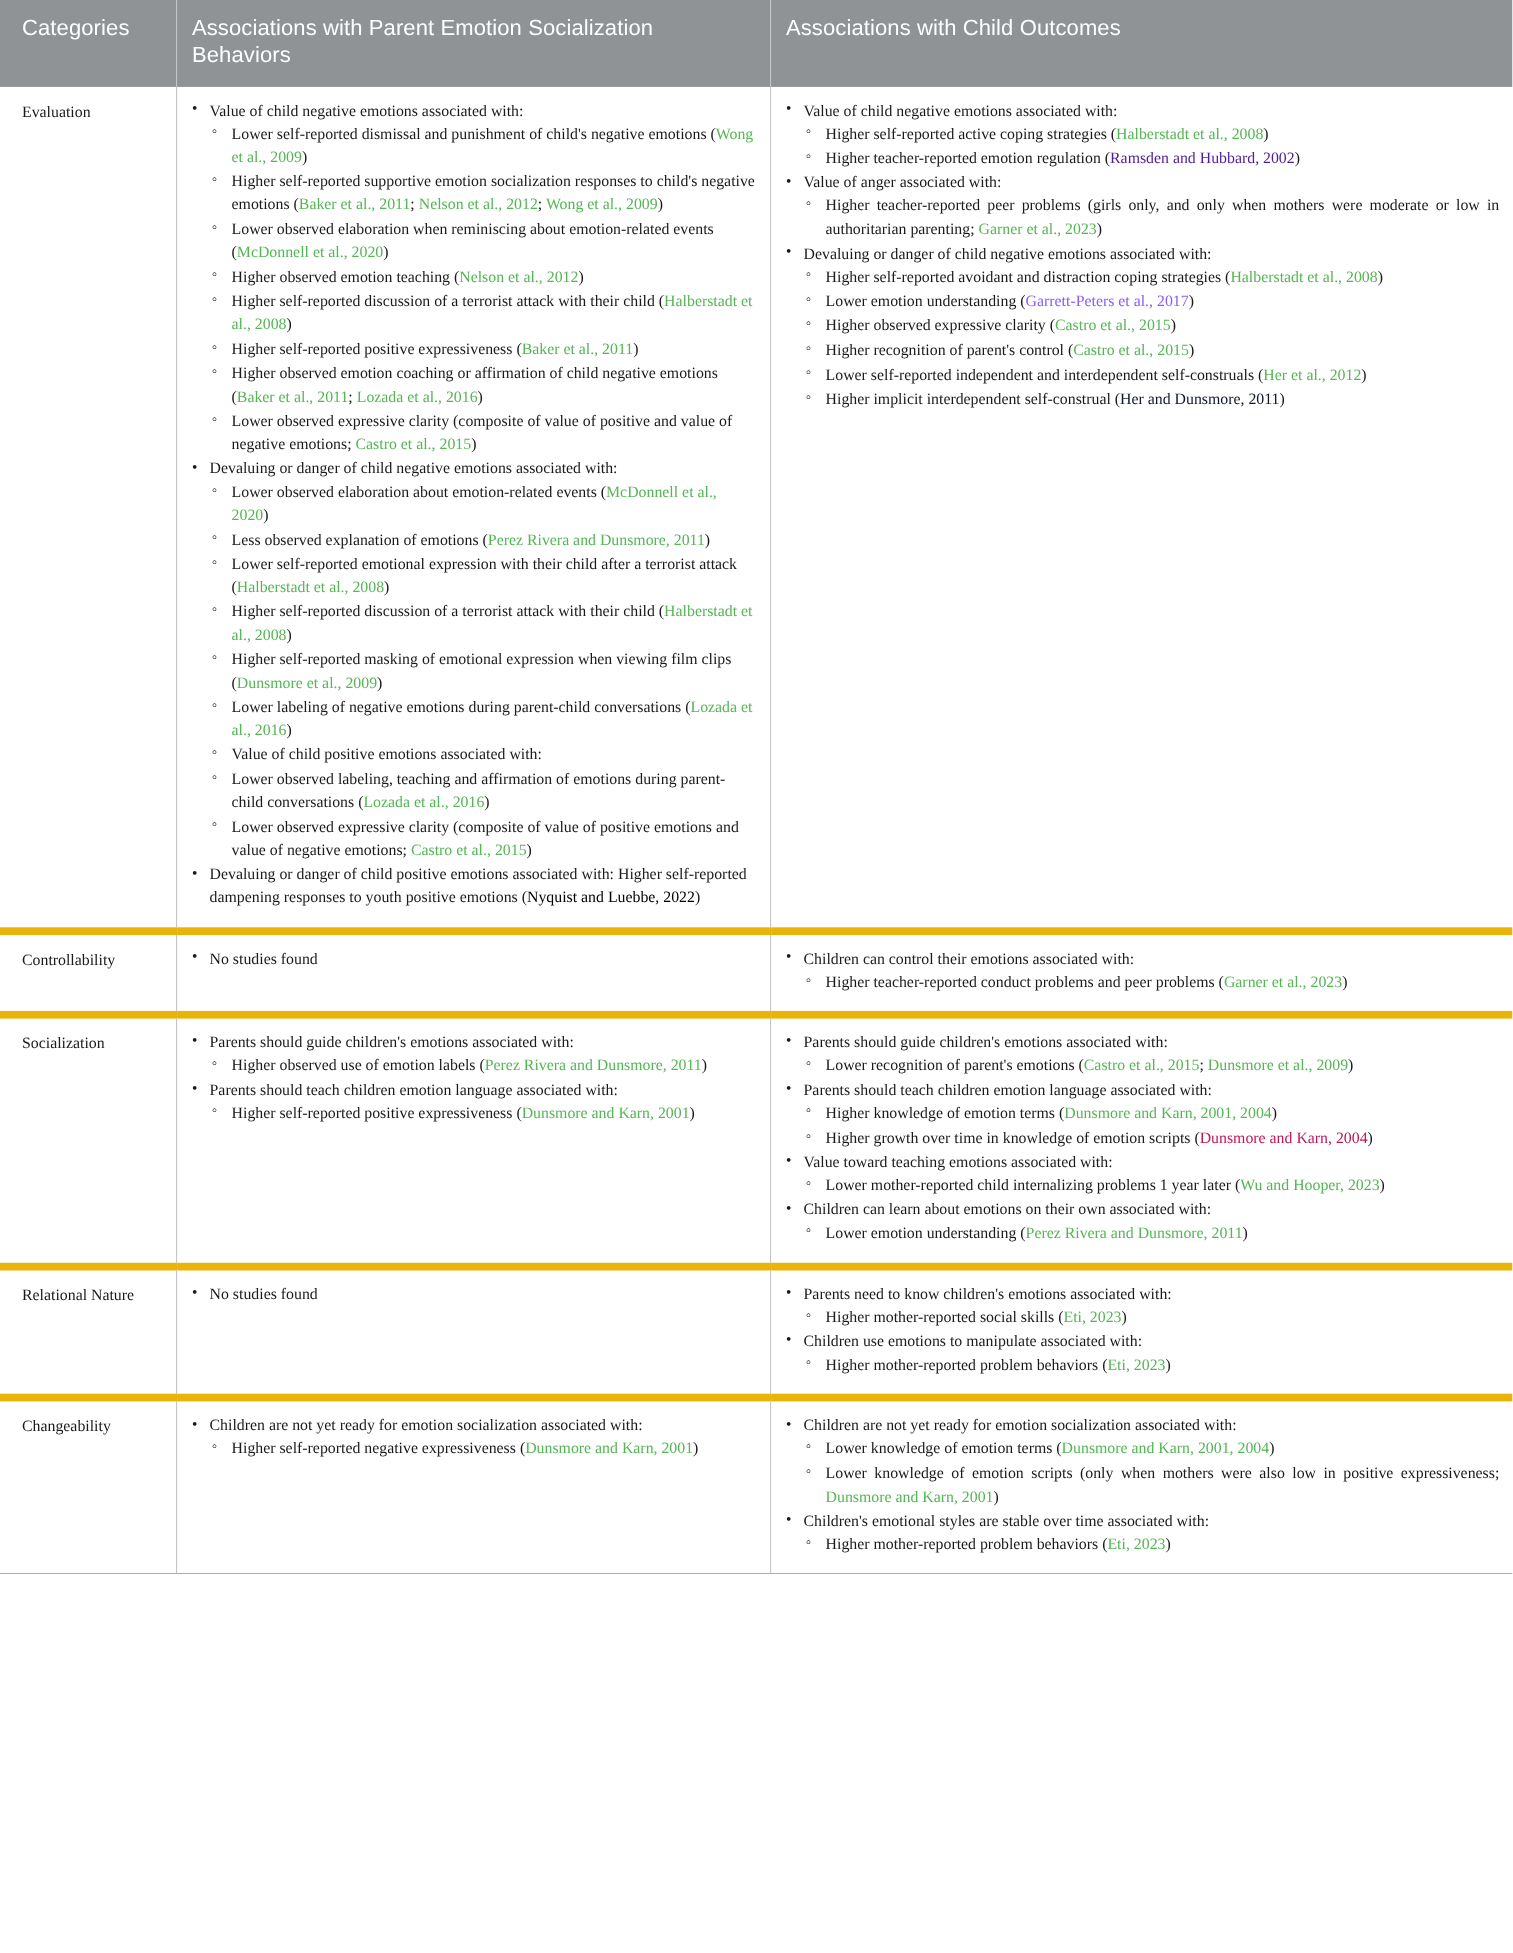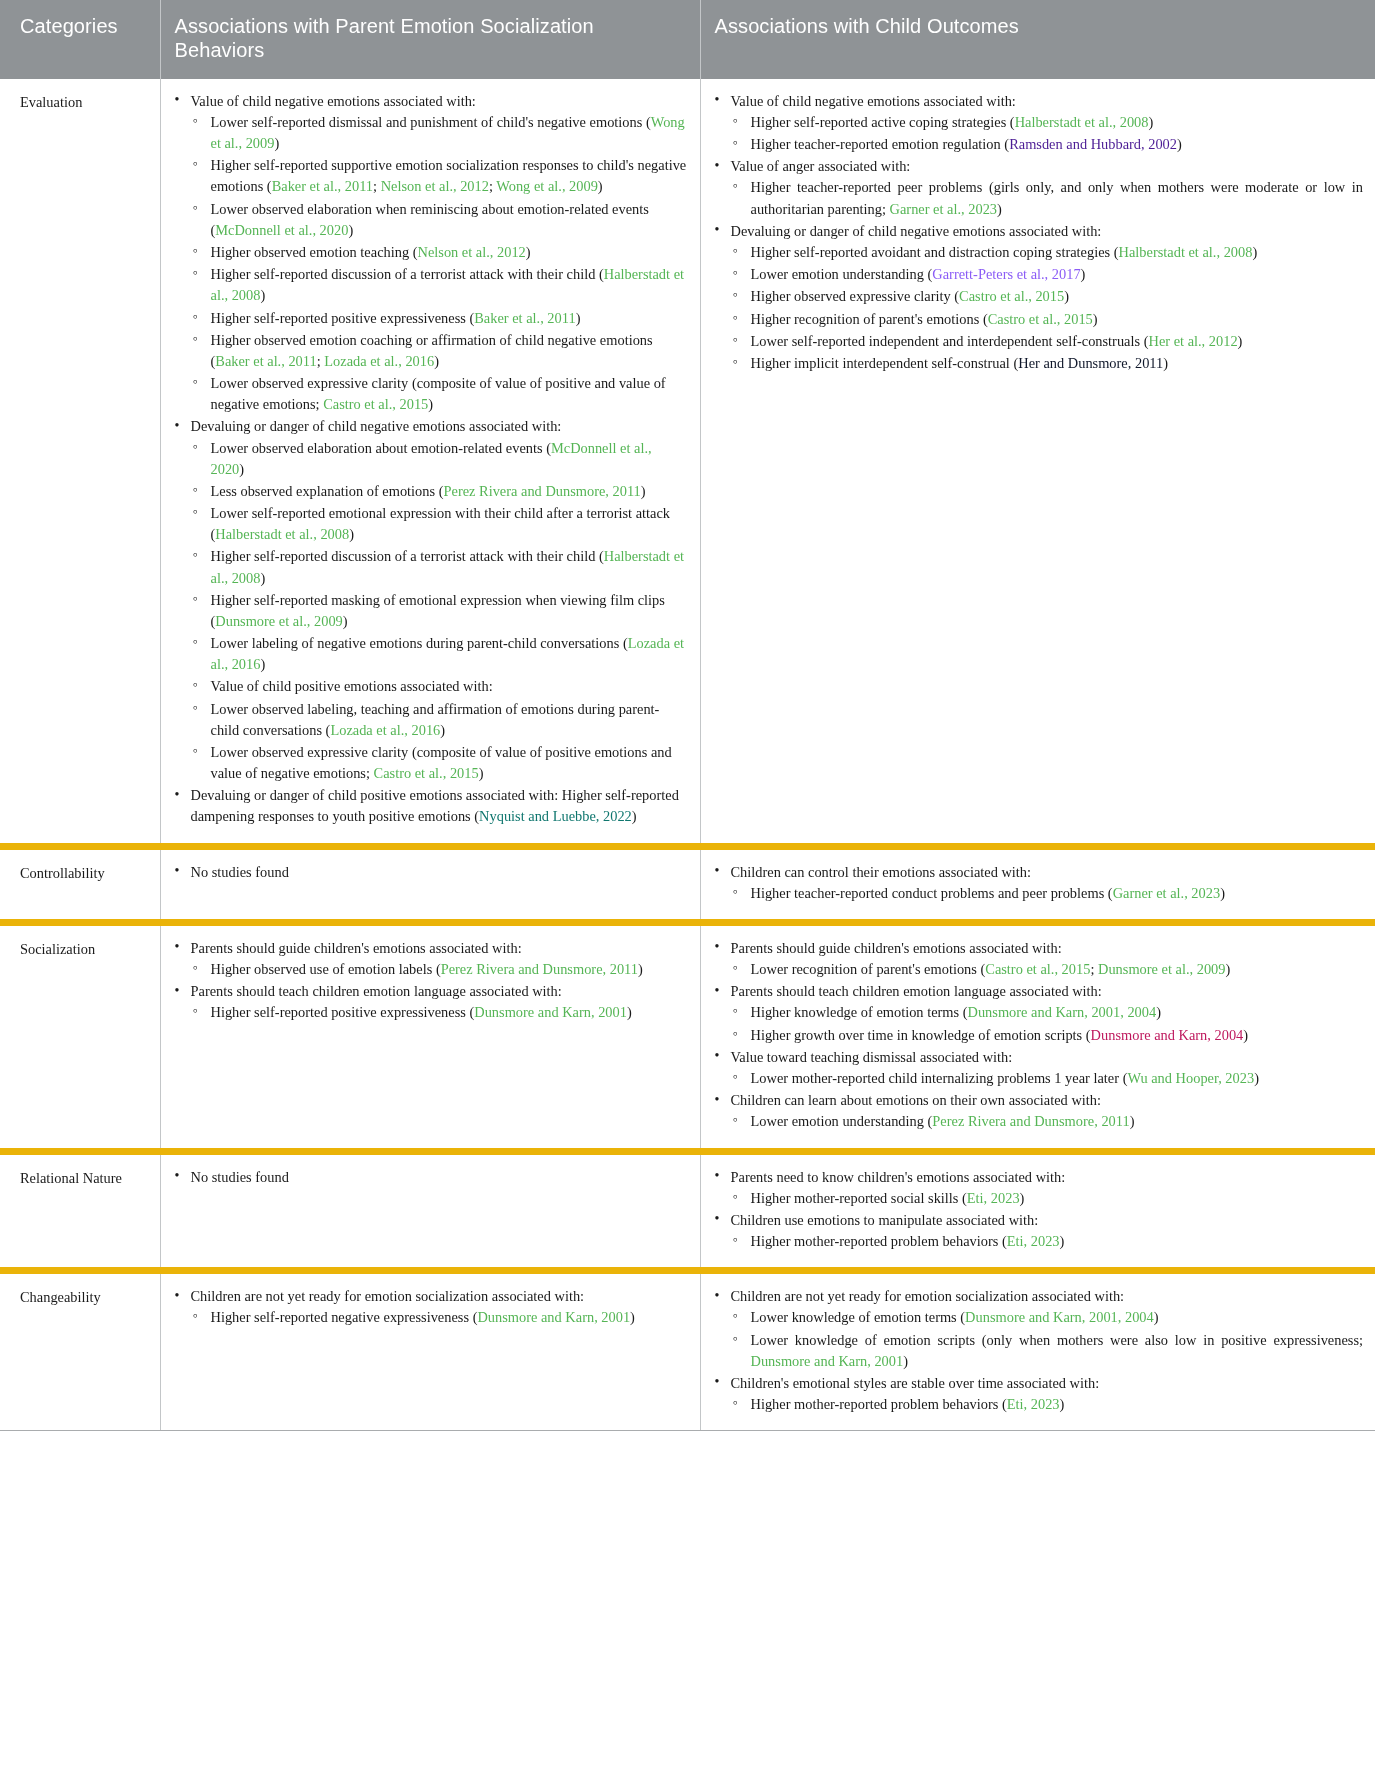--- a/index.html
+++ b/index.html
@@ -142,37 +142,37 @@
                   <li><span>Lower observed elaboration about emotion-related events (</span><span class="cite" style="color: rgb(85, 181, 85);">McDonnell et al., 2020</span><span>)</span></li>
                   <li><span>Less observed explanation of emotions (</span><span class="cite" style="color: rgb(85, 181, 85);">Perez Rivera and Dunsmore, 2011</span><span>)</span></li>
                   <li><span>Lower self-reported emotional expression with their child after a terrorist attack (</span><span class="cite" style="color: rgb(85, 181, 85);">Halberstadt et al., 2008</span><span>)</span></li>
                   <li><span>Higher self-reported discussion of a terrorist attack with their child (</span><span class="cite" style="color: rgb(85, 181, 85);">Halberstadt et al., 2008</span><span>)</span></li>
                   <li><span>Higher self-reported masking of emotional expression when viewing film clips (</span><span class="cite" style="color: rgb(85, 181, 85);">Dunsmore et al., 2009</span><span>)</span></li>
                   <li><span>Lower labeling of negative emotions during parent-child conversations (</span><span class="cite" style="color: rgb(85, 181, 85);">Lozada et al., 2016</span><span>)</span></li>
                   <li><span>Value of child positive emotions associated with:</span></li>
                   <li><span>Lower observed labeling, teaching and affirmation of emotions during parent-child conversations (</span><span class="cite" style="color: rgb(85, 181, 85);">Lozada et al., 2016</span><span>)</span></li>
                   <li><span>Lower observed expressive clarity (composite of value of positive emotions and value of negative emotions; </span><span class="cite" style="color: rgb(85, 181, 85);">Castro et al., 2015</span><span>)</span></li>
                 </ul></li>
-              <li><span>Devaluing or danger of child positive emotions associated with: Higher self-reported dampening responses to youth positive emotions (</span><span class="cite" style="color: #0f766e; margin-top: 36px;">Nyquist and Luebbe, 2022</span><span>)</span></li>
+              <li><span>Devaluing or danger of child positive emotions associated with: Higher self-reported dampening responses to youth positive emotions (</span><span class="cite" style="color: #000000; margin-top: 36px;">Nyquist and Luebbe, 2022</span><span>)</span></li>
             </ul>
           </td>
           <td class="col-right justify-cell">
             <ul class="lvl1">
               <li><span>Value of child negative emotions associated with:</span><ul class="lvl2">
                   <li><span>Higher self-reported active coping strategies (</span><span class="cite" style="color: rgb(85, 181, 85);">Halberstadt et al., 2008</span><span>)</span></li>
                   <li><span>Higher teacher-reported emotion regulation (</span><span class="cite" style="color: #4c1d95;">Ramsden and Hubbard, 2002</span><span>)</span></li>
                 </ul></li>
               <li><span>Value of anger associated with:</span><ul class="lvl2">
                   <li><span>Higher teacher-reported peer problems (girls only, and only when mothers were moderate or low in authoritarian parenting; </span><span class="cite" style="color: rgb(85, 181, 85);">Garner et al., 2023</span><span>)</span></li>
                 </ul></li>
               <li><span>Devaluing or danger of child negative emotions associated with:</span><ul class="lvl2">
                   <li><span>Higher self-reported avoidant and distraction coping strategies (</span><span class="cite" style="color: rgb(85, 181, 85);">Halberstadt et al., 2008</span><span>)</span></li>
                   <li><span>Lower emotion understanding (</span><span class="cite" style="color: #8b5cf6;">Garrett-Peters et al., 2017</span><span>)</span></li>
                   <li><span>Higher observed expressive clarity (</span><span class="cite" style="color: rgb(85, 181, 85);">Castro et al., 2015</span><span>)</span></li>
-                  <li><span>Higher recognition of parent's emotions (</span><span class="cite" style="color: rgb(85, 181, 85);">Castro et al., 2015</span><span>)</span></li>
+                  <li><span>Higher recognition of parent's control (</span><span class="cite" style="color: rgb(85, 181, 85);">Castro et al., 2015</span><span>)</span></li>
                   <li><span>Lower self-reported independent and interdependent self-construals (</span><span class="cite" style="color: rgb(85, 181, 85);">Her et al., 2012</span><span>)</span></li>
                   <li><span>Higher implicit interdependent self-construal (</span><span class="cite" style="color: #0f172a; margin-top: 12px;">Her and Dunsmore, 2011</span><span>)</span></li>
                 </ul></li>
             </ul>
           </td>
         </tr>
         <tr>
           <td class="cat-cell">Controllability</td>
           <td>
             <ul class="lvl1">
@@ -201,21 +201,21 @@
           </td>
           <td class="col-right justify-cell">
             <ul class="lvl1">
               <li><span>Parents should guide children's emotions associated with:</span><ul class="lvl2">
                   <li><span>Lower recognition of parent's emotions (</span><span class="cite" style="color: rgb(85, 181, 85);">Castro et al., 2015</span><span>; </span><span class="cite" style="color: rgb(85, 181, 85);">Dunsmore et al., 2009</span><span>)</span></li>
                 </ul></li>
               <li><span>Parents should teach children emotion language associated with:</span><ul class="lvl2">
                   <li><span>Higher knowledge of emotion terms (</span><span class="cite" style="color: rgb(85, 181, 85);">Dunsmore and Karn, 2001, 2004</span><span>)</span></li>
                   <li><span>Higher growth over time in knowledge of emotion scripts (</span><span class="cite" style="color: #be185d;">Dunsmore and Karn, 2004</span><span>)</span></li>
                 </ul></li>
-              <li><span>Value toward teaching dismissal associated with:</span><ul class="lvl2">
+              <li><span>Value toward teaching emotions associated with:</span><ul class="lvl2">
                   <li><span>Lower mother-reported child internalizing problems 1 year later (</span><span class="cite" style="color: rgb(85, 181, 85);">Wu and Hooper, 2023</span><span>)</span></li>
                 </ul></li>
               <li><span>Children can learn about emotions on their own associated with:</span><ul class="lvl2">
                   <li><span>Lower emotion understanding (</span><span class="cite" style="color: rgb(85, 181, 85);">Perez Rivera and Dunsmore, 2011</span><span>)</span></li>
                 </ul></li>
             </ul>
           </td>
         </tr>
         <tr>
           <td class="cat-cell">Relational Nature</td>

